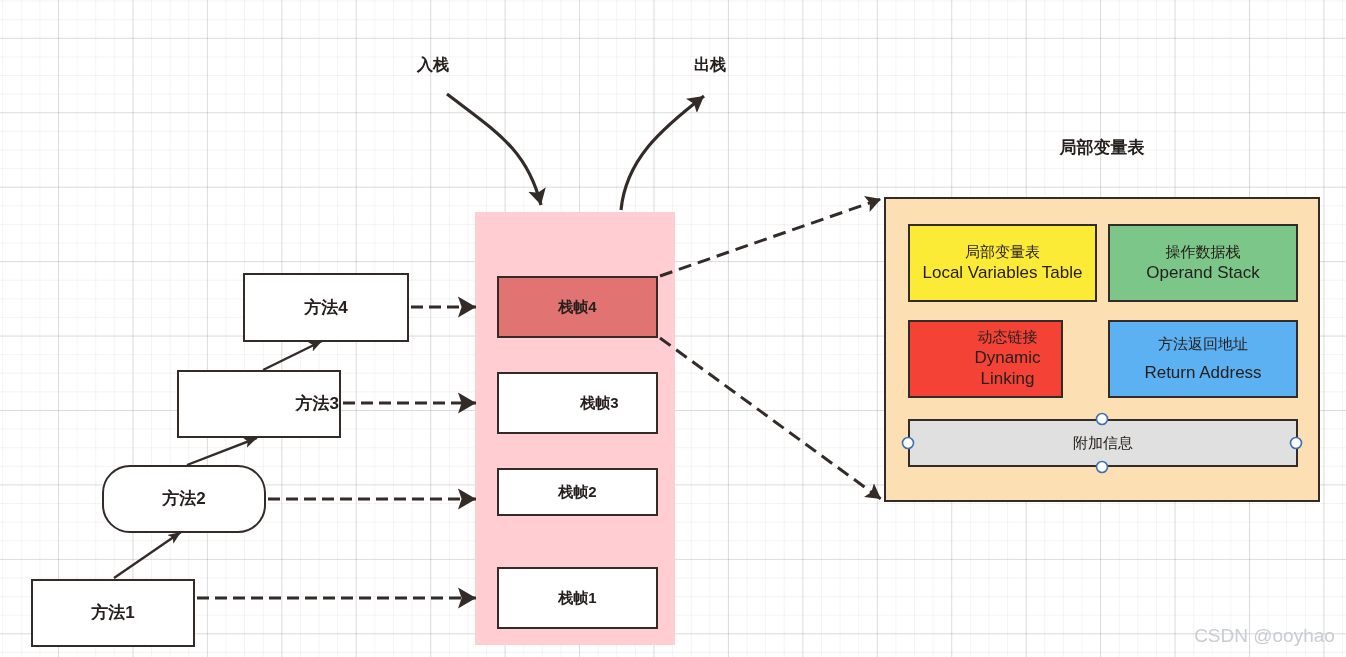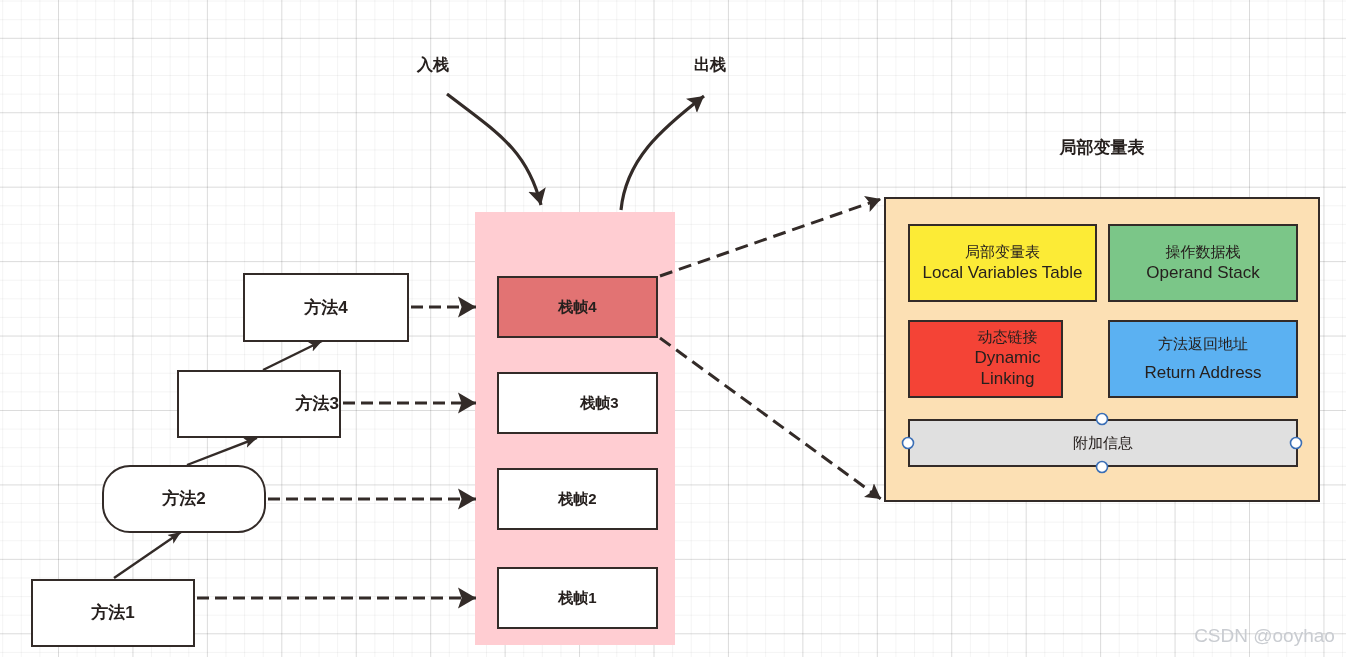--- a/index.html
+++ b/index.html
@@ -57,21 +57,21 @@
 <div class="node method-box" style="left:31px; top:579px; width:164px; height:68px;">
   <span>方法1</span>
 </div>
 
 <div class="node frame-box active" style="left:497px; top:276px; width:161px; height:62px;">
   <span>栈帧4</span>
 </div>
 <div class="node frame-box" style="left:497px; top:372px; width:161px; height:62px;padding-left:44px;">
   <span>栈帧3</span>
 </div>
-<div class="node frame-box" style="left:497px; top:468px; width:161px; height:62px;">
+<div class="node frame-box" style="left:497px; top:468px; width:161px; height:48px;">
   <span>栈帧2</span>
 </div>
 <div class="node frame-box" style="left:497px; top:567px; width:161px; height:62px;">
   <span>栈帧1</span>
 </div>
 
 <div class="node panel" style="left:884px; top:197px; width:436px; height:305px;"></div>
 
 <div class="node panel-title" style="left:1002px; top:136px; width:200px; height:24px;">
   <span>局部变量表</span>

